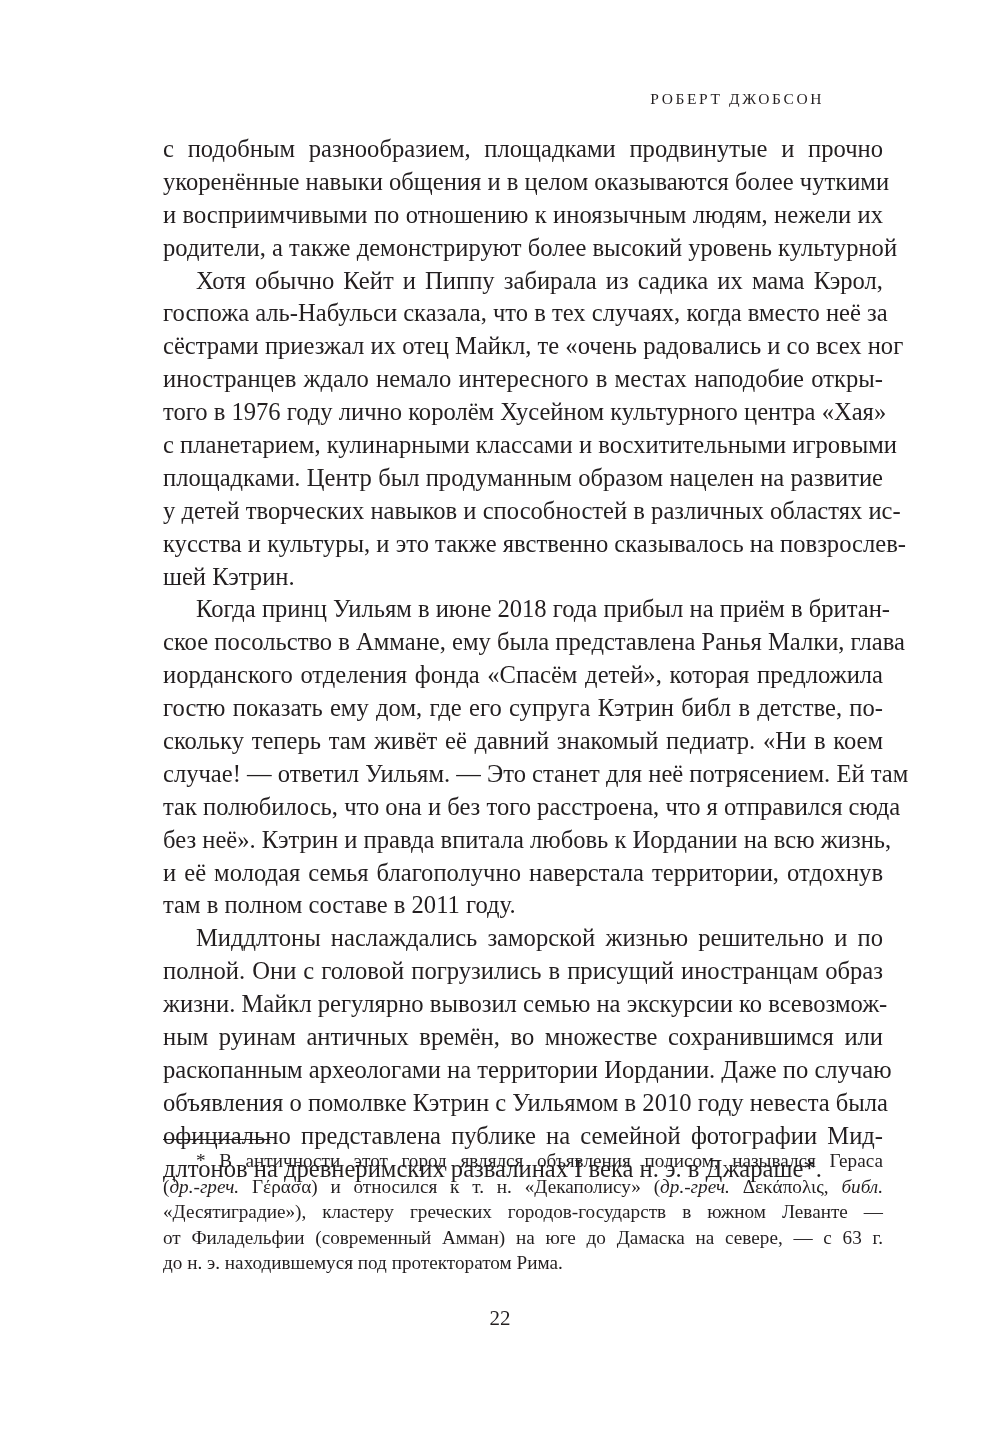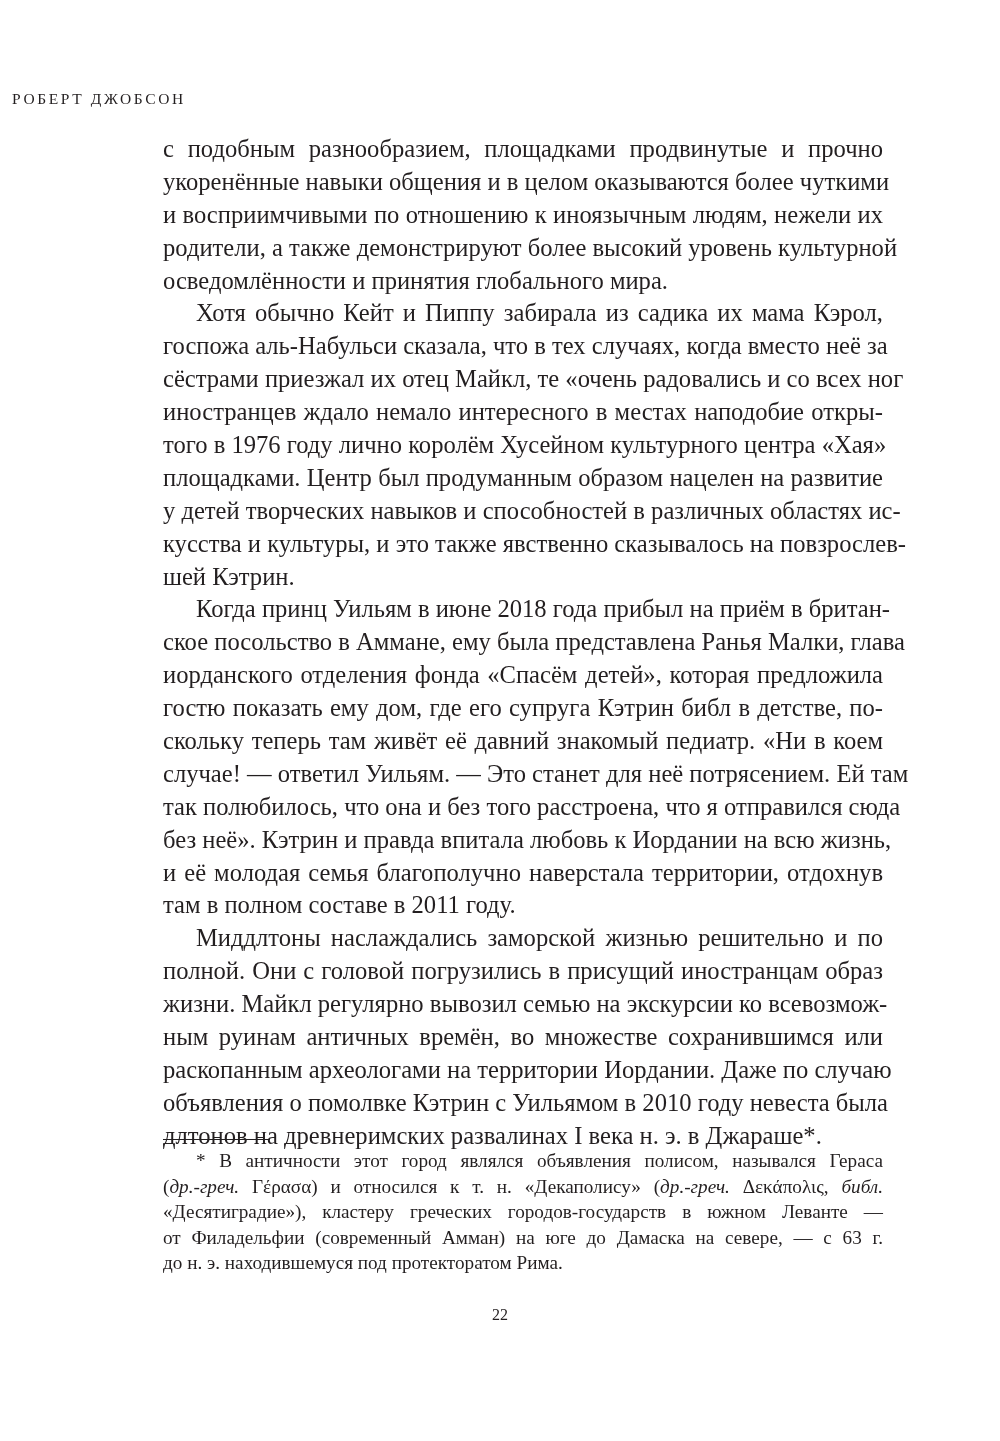--- a/index.html
+++ b/index.html
@@ -11,23 +11,23 @@
     width: 1000px;
     height: 1441px;
     position: relative;
     overflow: hidden;
     font-family: "Liberation Serif", "DejaVu Serif", serif;
     color: #231f20;
   }
   .running-head {
     position: absolute;
     top: 90px;
-    left: 12px;
+    left: 0;
     width: 824px;
-    text-align: left;
+    text-align: right;
     font-size: 15.5px;
     letter-spacing: 2.6px;
     color: #231f20;
   }
   .body-text {
     position: absolute;
     top: 133px;
     left: 163px;
     width: 720px;
     font-size: 24.6px;
@@ -75,43 +75,43 @@
   .footnote .line.indent {
     padding-left: 33px;
   }
   .footnote i { font-style: italic; }
   .page-number {
     position: absolute;
     top: 1306px;
     left: 0;
     width: 1000px;
     text-align: center;
-    font-size: 16px;
+    font-size: 21px;
   }
 </style>
 </head>
 <body>
 
 <div>
   <div class="running-head">РОБЕРТ ДЖОБСОН</div>
 
   <div class="body-text" id="body-text">
       <div>
         <span class="line">с подобным разнообразием, площадками продвинутые и прочно</span>
         <span class="line">укоренённые навыки общения и в целом оказываются более чуткими</span>
         <span class="line">и восприимчивыми по отношению к иноязычным людям, нежели их</span>
         <span class="line">родители, а также демонстрируют более высокий уровень культурной</span>
-        <span class="line last">осведомлённости и принятия глобального мира.</span>
       </div>
       <div>
         <span class="line indent">Хотя обычно Кейт и Пиппу забирала из садика их мама Кэрол,</span>
         <span class="line">госпожа аль-Набульси сказала, что в тех случаях, когда вместо неё за</span>
         <span class="line">сёстрами приезжал их отец Майкл, те «очень радовались и со всех ног</span>
         <span class="line">иностранцев ждало немало интересного в местах наподобие откры-</span>
         <span class="line">того в 1976 году лично королём Хусейном культурного центра «Хая»</span>
+        <span class="line">с планетарием, кулинарными классами и восхитительными игровыми</span>
         <span class="line">площадками. Центр был продуманным образом нацелен на развитие</span>
         <span class="line">у детей творческих навыков и способностей в различных областях ис-</span>
         <span class="line">кусства и культуры, и это также явственно сказывалось на повзрослев-</span>
         <span class="line last">шей Кэтрин.</span>
       </div>
       <div>
         <span class="line indent">Когда принц Уильям в июне 2018 года прибыл на приём в британ-</span>
         <span class="line">ское посольство в Аммане, ему была представлена Ранья Малки, глава</span>
         <span class="line">иорданского отделения фонда «Спасём детей», которая предложила</span>
         <span class="line">гостю показать ему дом, где его супруга Кэтрин библ в детстве, по-</span>
@@ -122,20 +122,21 @@
         <span class="line">и её молодая семья благополучно наверстала территории, отдохнув</span>
         <span class="line last">там в полном составе в 2011 году.</span>
       </div>
       <div>
         <span class="line indent">Миддлтоны наслаждались заморской жизнью решительно и по</span>
         <span class="line">полной. Они с головой погрузились в присущий иностранцам образ</span>
         <span class="line">жизни. Майкл регулярно вывозил семью на экскурсии ко всевозмож-</span>
         <span class="line">ным руинам античных времён, во множестве сохранившимся или</span>
         <span class="line">раскопанным археологами на территории Иордании. Даже по случаю</span>
         <span class="line">объявления о помолвке Кэтрин с Уильямом в 2010 году невеста была</span>
+        <span class="line">официально представлена публике на семейной фотографии Мид-</span>
         <span class="line last">длтонов на древнеримских развалинах I века н. э. в Джараше*.</span>
       </div>
     </div>
 
   <div class="footnote-rule"></div>
 
   <div class="footnote" id="footnote">
       <span class="line indent">*  В античности этот город являлся объявления полисом, назывался Гераса</span>
       <span class="line">(<i>др.-греч.</i> Γέρασα) и относился к т. н. «Декаполису» (<i>др.-греч.</i> Δεκάπολις, <i>библ.</i></span>
       <span class="line">«Десятиградие»), кластеру греческих городов-государств в южном Леванте —</span>

